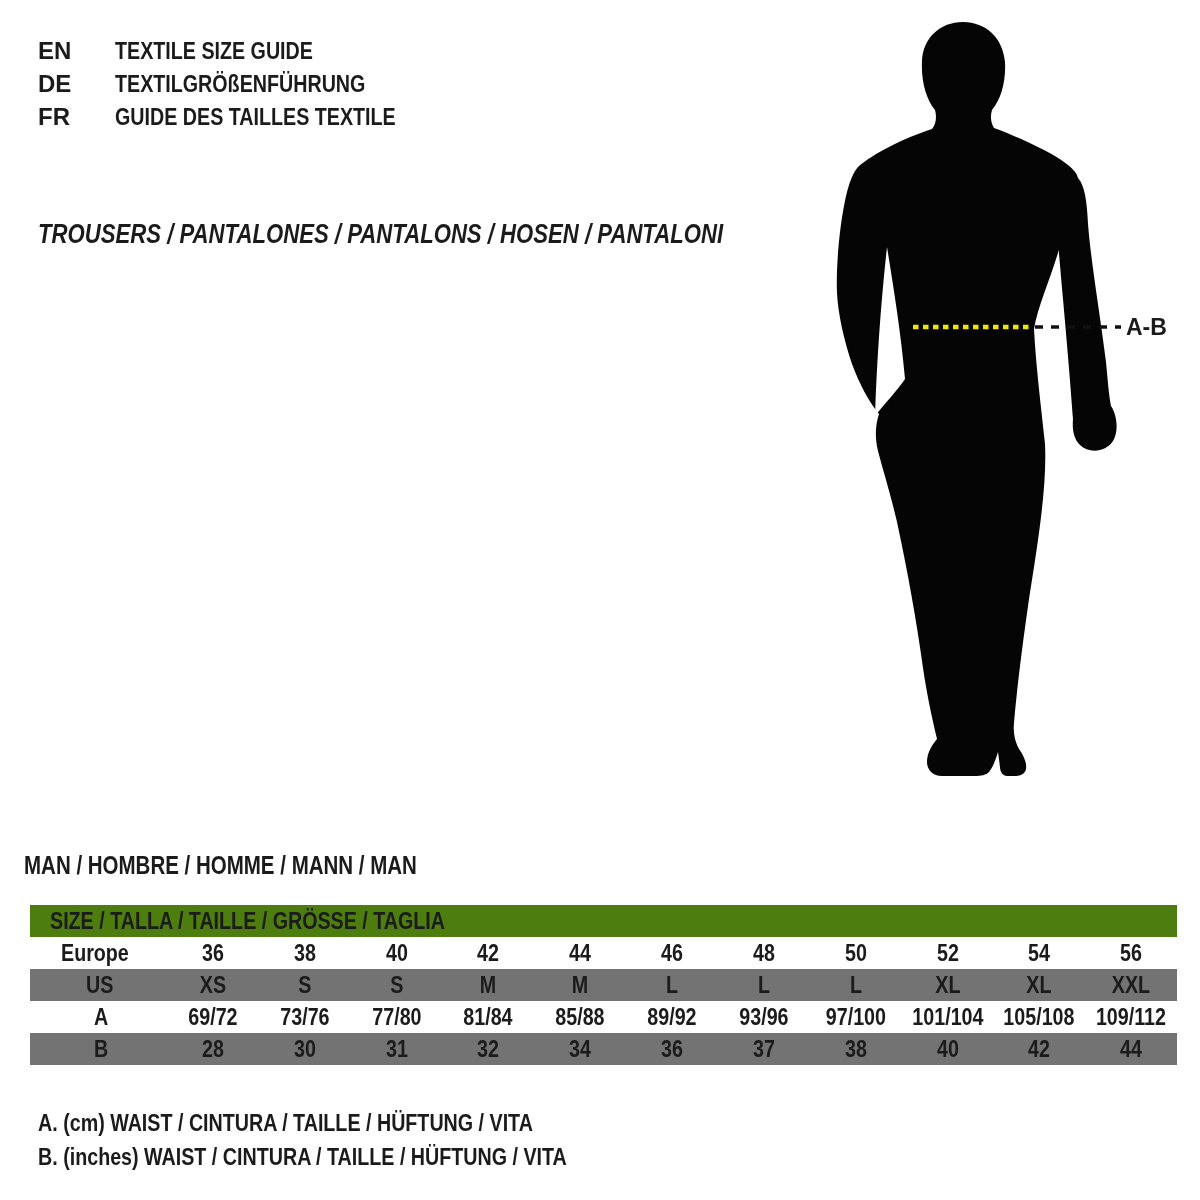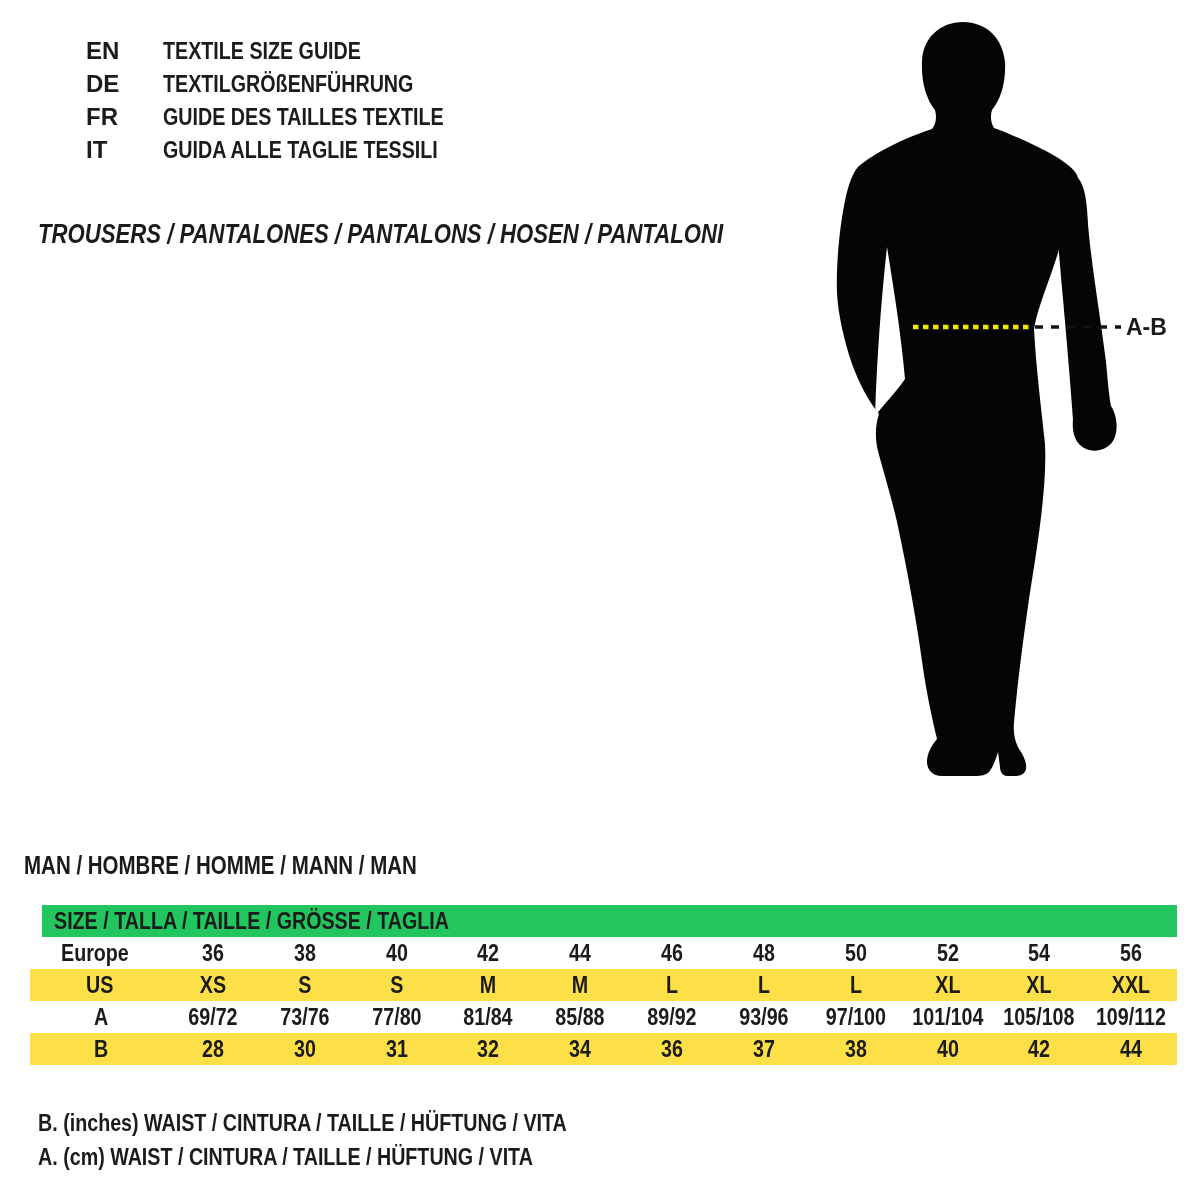--- a/index.html
+++ b/index.html
@@ -3,38 +3,38 @@
 <meta charset="utf-8">
 <style>
   html,body{margin:0;padding:0;background:#ffffff;}
   .page{
     position:relative;width:1200px;height:1200px;background:#ffffff;overflow:hidden;
     font-family:"Liberation Sans",sans-serif;font-weight:700;color:#1b1b1b;
   }
   .cond{display:inline-block;transform:scaleX(0.82);transform-origin:0 50%;white-space:nowrap;}
 
   
-  .lang-block{position:absolute;left:38px;top:34px;margin-left:48px;}
+  .lang-block{position:absolute;left:38px;top:34px;}
   .lang-row{display:flex;height:33px;align-items:center;font-size:24px;}
   .lang-code{width:77px;flex:0 0 77px;}
 
   
   .product-line{position:absolute;left:38px;top:218px;font-size:27px;height:33px;line-height:33px;font-style:italic;}
 
   
   .figure{position:absolute;left:830px;top:10px;width:370px;height:780px;}
 
   
   .section-title{position:absolute;left:24px;top:850px;font-size:25px;height:30px;line-height:30px;}
 
   
   .size-table{position:absolute;left:30px;top:905px;width:1147px;font-size:24px;}
-  .t-header{height:32px;background:#22c55e;display:flex;align-items:center;padding-left:12px;box-sizing:border-box;margin-left:12px;}
+  .t-header{height:32px;background:#4d7c0f;display:flex;align-items:center;padding-left:20px;box-sizing:border-box;}
   .t-row{display:grid;grid-template-columns:137px repeat(11,1fr);height:32px;align-items:center;}
-  .t-row.alt{background:#fde047;}
+  .t-row.alt{background:#737373;}
   .t-label{padding-left:8px;text-align:center;}
   .t-cell{text-align:center;transform:scaleX(0.82);}
 
   
   .notes{position:absolute;left:38px;top:1106px;}
   .note-line{height:34px;line-height:34px;font-size:24px;}
 </style>
 </head>
 <body>
 
@@ -45,24 +45,20 @@
       <span class="lang-code">EN</span>
       <span class="cond">TEXTILE SIZE GUIDE</span>
     </div>
     <div class="lang-row">
       <span class="lang-code">DE</span>
       <span class="cond">TEXTILGRÖßENFÜHRUNG</span>
     </div>
     <div class="lang-row">
       <span class="lang-code">FR</span>
       <span class="cond">GUIDE DES TAILLES TEXTILE</span>
-    </div>
-    <div class="lang-row">
-      <span class="lang-code">IT</span>
-      <span class="cond">GUIDA ALLE TAGLIE TESSILI</span>
     </div>
   </div>
 
   <div class="product-line">
     <span class="cond">TROUSERS / PANTALONES / PANTALONS / HOSEN / PANTALONI</span>
   </div>
 
   <svg class="figure" viewBox="0 0 370 780" xmlns="http://www.w3.org/2000/svg">
 
     <path fill="#050505" d="
@@ -195,17 +191,17 @@
       <div class="t-cell">36</div>
       <div class="t-cell">37</div>
       <div class="t-cell">38</div>
       <div class="t-cell">40</div>
       <div class="t-cell">42</div>
       <div class="t-cell">44</div>
     </div>
   </div>
 
   <div class="notes">
+    <div class="note-line"><span class="cond">A. (cm) WAIST / CINTURA / TAILLE / HÜFTUNG / VITA</span></div>
     <div class="note-line"><span class="cond">B. (inches) WAIST / CINTURA / TAILLE / HÜFTUNG / VITA</span></div>
-    <div class="note-line"><span class="cond">A. (cm) WAIST / CINTURA / TAILLE / HÜFTUNG / VITA</span></div>
   </div>
 
 </div>
 
 </body></html>

